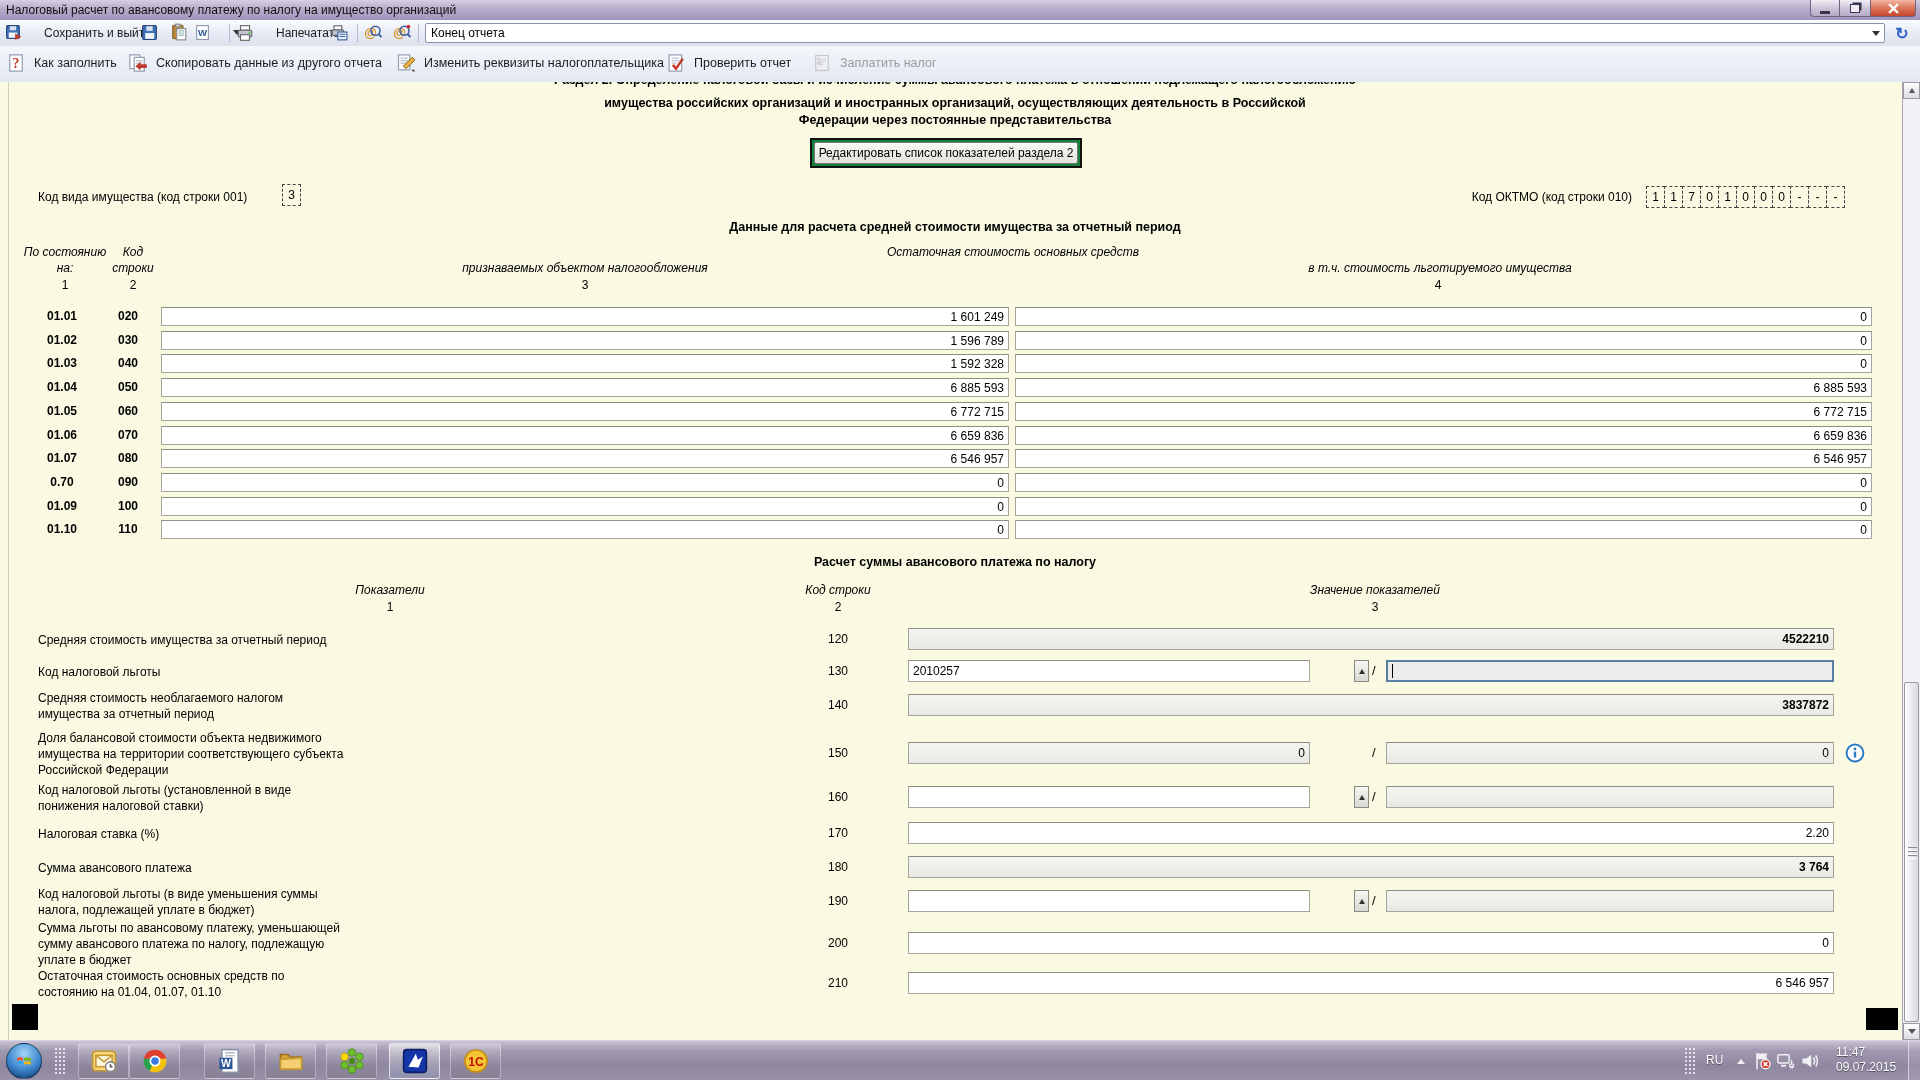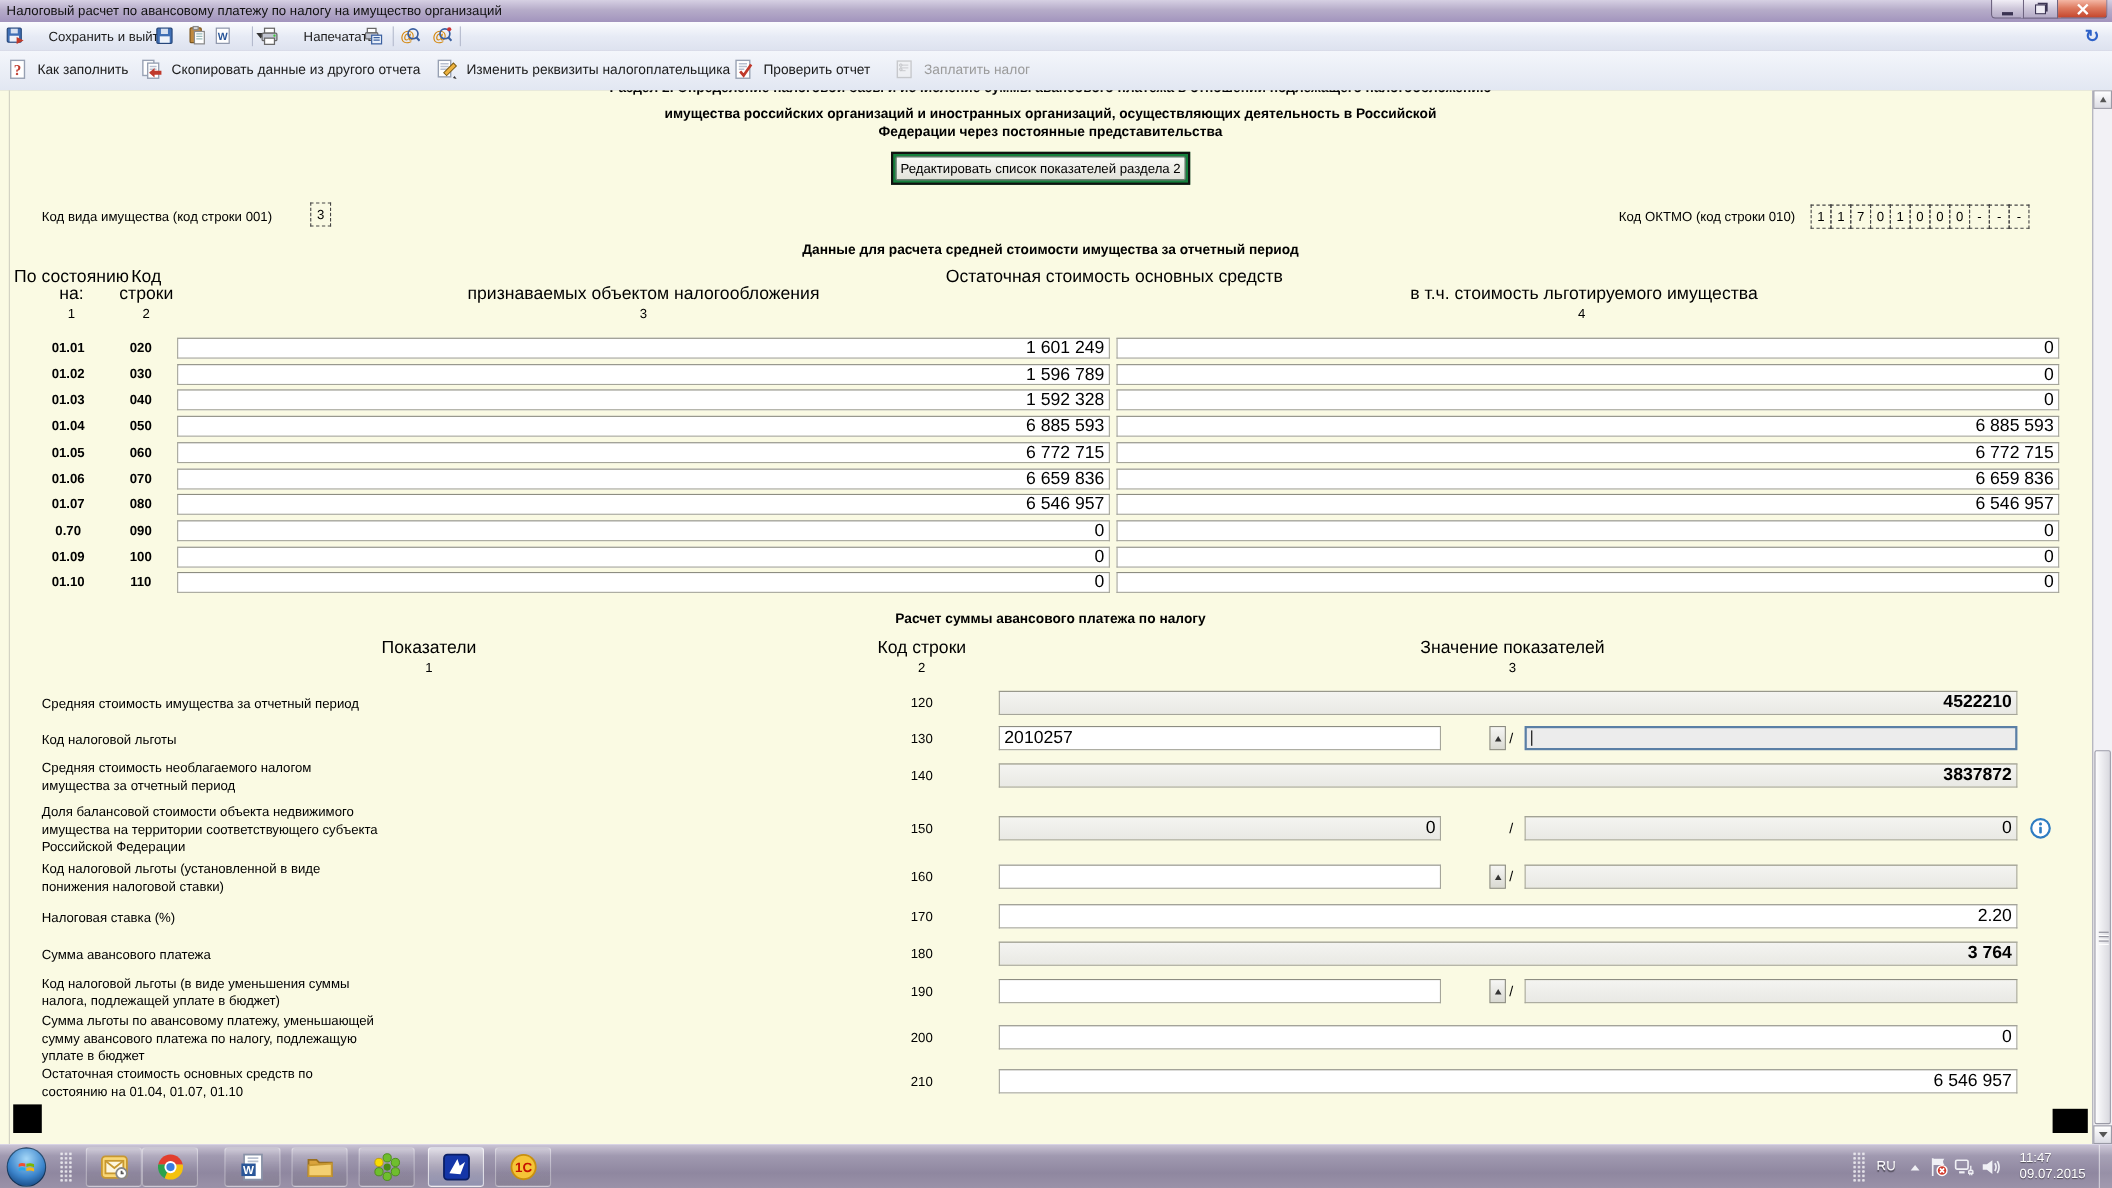--- a/index.html
+++ b/index.html
@@ -34,36 +34,36 @@
   .combo-text{flex:1;font-size:12px;padding-left:5px}
   .combo-arrow{width:16px;height:100%;display:flex;align-items:center;justify-content:center}
   .tri-down{width:0;height:0;border-left:4px solid transparent;border-right:4px solid transparent;border-top:5px solid #333}
   .refresh{position:absolute;left:1892px;top:3px;width:20px;height:20px;display:flex;align-items:center;justify-content:center;
     color:#2f62c8;font-size:16px;font-weight:bold}
 
   
   .form{position:absolute;left:0;top:82px;width:1920px;height:958px;background:#fafae3;overflow:hidden}
   .form-ledge{position:absolute;left:8px;top:0;width:1px;height:958px;background:#cfcfc0}
   .bold-center{position:absolute;left:10px;width:1890px;text-align:center;font-weight:bold;font-size:12.5px;white-space:nowrap}
-  .it{font-size:16px}
+  .it{font-style:italic;font-size:12px}
   .hcell{position:absolute;text-align:center;white-space:pre-line;line-height:16px}
   .hnum{position:absolute;text-align:center;font-size:12px}
 
   .btn-outer{position:absolute;left:810px;top:56px;width:272px;height:30px;box-sizing:border-box;
     border:2px solid #111;background:#15803d;padding:2px}
   .btn-inner{width:100%;height:100%;box-sizing:border-box;border:1px solid #777;border-radius:2px;
     background:linear-gradient(#f9f9f7,#e2e2da);font-size:12px;display:flex;align-items:center;justify-content:center;white-space:nowrap}
 
   .dash-box{position:absolute;box-sizing:border-box;border:1px dashed #444;display:flex;align-items:center;justify-content:center;font-size:12px}
   .oktmo-cells{position:absolute;left:1647px;top:104px;display:flex}
   .oktmo-cell{width:19px;height:22px;box-sizing:border-box;border:1px dashed #444;margin-left:-1px;
     display:flex;align-items:center;justify-content:center;font-size:12px}
 
   .field{position:absolute;box-sizing:border-box;background:#fff;border:1px solid #a5a59a;border-top-color:#8d8d82;
-    font-size:16px;display:flex;align-items:center;justify-content:flex-end;padding:0 4px;overflow:hidden}
+    font-size:12px;display:flex;align-items:center;justify-content:flex-end;padding:0 4px;overflow:hidden}
   .field.gray{background:linear-gradient(#f4f4f1,#e9e9e4)}
   .field.bold{font-weight:bold}
   .field.left{justify-content:flex-start}
   .field.focus{border:2px solid #5a7fa5;background:#ececec}
   .caret{width:1px;height:14px;background:#000}
 
   .t1row{position:absolute;left:0;width:1920px;height:19px}
   .t1date{position:absolute;left:28px;top:2px;width:68px;text-align:center;font-size:12px;font-weight:bold}
   .t1code{position:absolute;left:94px;top:2px;width:68px;text-align:center;font-size:12px;font-weight:bold}
   .t1f3{left:161px;top:0;width:848px;height:19px}
@@ -194,20 +194,26 @@
     </div>
     <div class="a" style="left:392px;top:3px">
       <svg width="19" height="19" viewBox="0 0 16 16">
         <text x="1" y="12" font-size="11" font-weight="bold" fill="#d4880f" font-family="Liberation Sans">@</text>
         <circle cx="10.5" cy="6.5" r="3.8" fill="none" stroke="#3a5fa0" stroke-width="1.3"></circle>
         <line x1="13.2" y1="9.4" x2="15.5" y2="11.8" stroke="#3a5fa0" stroke-width="1.6"></line>
         <circle cx="13.8" cy="3" r="1.6" fill="#c33"></circle>
       </svg>
     </div>
     <div class="vsep" style="left:418px"></div>
+    <div class="combo">
+      <div class="combo-text">Конец отчета</div>
+      <div class="combo-arrow">
+          <span class="tri-down"></span>
+        </div>
+    </div>
     <div class="refresh">
         <span>↻</span>
       </div>
   </div>
 
   <div class="toolbar2">
     <div class="titem2 a" style="left:6px;top:7px">
       <svg width="20" height="20" viewBox="0 0 16 16">
         <rect x="3" y="1.5" width="10" height="13" fill="#fff" stroke="#97a0b2"></rect>
         <text x="8" y="12" font-size="11" font-weight="bold" fill="#c0392b" text-anchor="middle" font-family="Liberation Serif">?</text>

